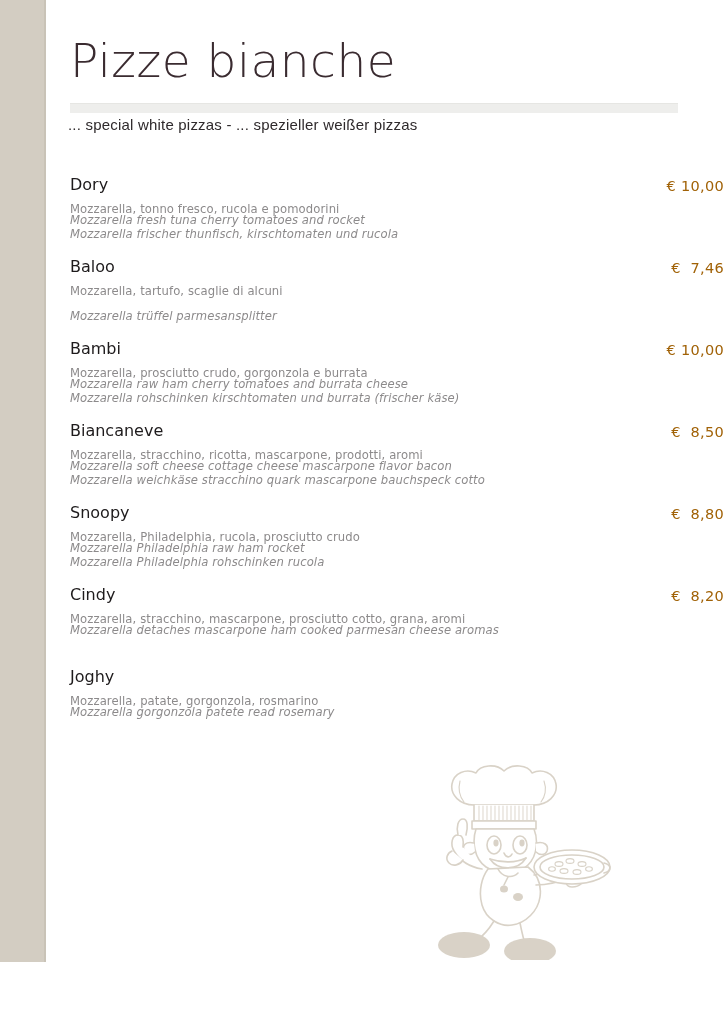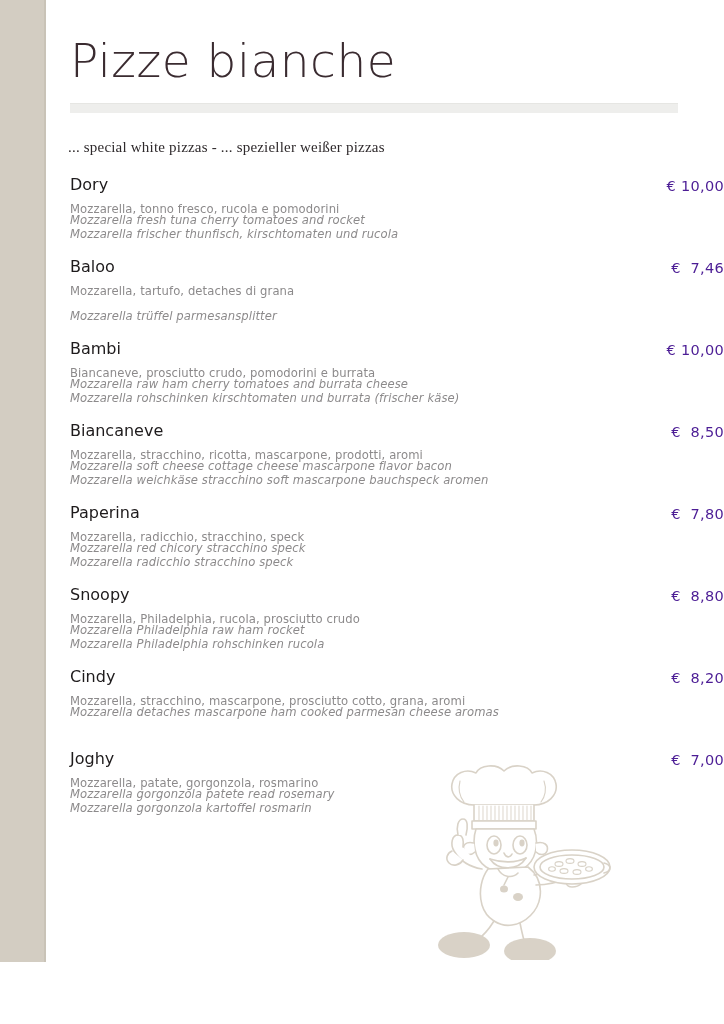--- a/index.html
+++ b/index.html
@@ -64,25 +64,25 @@
     left: 24px;
     top: 103px;
     width: 608px;
     height: 9px;
     background: #eeeeec;
     border-top: 1px solid #e6e6e3;
   }
   .subtitle {
     position: absolute;
     left: 22px;
-    top: 139px;
+    top: 116px;
     font-size: 15px;
     font-weight: 300;
     color: #2f2a2c;
-    font-family: Liberation Serif, serif;
+    font-family: Liberation Sans, sans-serif;
     letter-spacing: 0.2px;
     white-space: nowrap;
   }
 
   
   .menu {
     position: absolute;
     left: 0;
     top: 175px;
     width: 678px;
@@ -106,21 +106,21 @@
     letter-spacing: 0px;
     white-space: nowrap;
   }
   .item-price {
     position: absolute;
     right: 0px;
     top: 3px;
     width: 200px;
     text-align: right;
     font-size: 14.5px;
-    color: #4c1d95;
+    color: #a16207;
     font-family: "DejaVu Sans", sans-serif;
     letter-spacing: 0.3px;
     white-space: pre;
   }
   .desc {
     position: absolute;
     left: 24px;
     font-size: 11.6px;
     color: #8c8a8b;
     font-family: "DejaVu Sans", sans-serif;
@@ -177,49 +177,40 @@
           </div>
           <div class="desc it">Mozzarella, tonno fresco, rucola e pomodorini</div>
           <div class="desc en">Mozzarella fresh tuna cherry tomatoes and rocket</div>
           <div class="desc de">Mozzarella frischer thunfisch, kirschtomaten und  rucola</div>
         </div>
         <div class="menu-item">
           <div class="item-head">
             <div class="item-name">Baloo</div>
             <div class="item-price">€  7,46</div>
           </div>
-          <div class="desc it">Mozzarella, tartufo, detaches di grana</div>
+          <div class="desc it">Mozzarella, tartufo, scaglie di alcuni</div>
           <div class="desc de">Mozzarella trüffel parmesansplitter</div>
         </div>
         <div class="menu-item">
           <div class="item-head">
             <div class="item-name">Bambi</div>
             <div class="item-price">€ 10,00</div>
           </div>
-          <div class="desc it">Biancaneve, prosciutto crudo, pomodorini e burrata</div>
+          <div class="desc it">Mozzarella, prosciutto crudo, gorgonzola e burrata</div>
           <div class="desc en">Mozzarella raw ham cherry tomatoes and burrata cheese</div>
           <div class="desc de">Mozzarella rohschinken kirschtomaten und burrata (frischer käse)</div>
         </div>
         <div class="menu-item">
           <div class="item-head">
             <div class="item-name">Biancaneve</div>
             <div class="item-price">€  8,50</div>
           </div>
           <div class="desc it">Mozzarella, stracchino, ricotta, mascarpone, prodotti, aromi</div>
           <div class="desc en">Mozzarella soft cheese cottage cheese mascarpone flavor bacon</div>
-          <div class="desc de">Mozzarella weichkäse stracchino soft mascarpone bauchspeck aromen</div>
-        </div>
-        <div class="menu-item">
-          <div class="item-head">
-            <div class="item-name">Paperina</div>
-            <div class="item-price">€  7,80</div>
-          </div>
-          <div class="desc it">Mozzarella, radicchio, stracchino, speck</div>
-          <div class="desc en">Mozzarella red chicory stracchino speck</div>
-          <div class="desc de">Mozzarella radicchio stracchino speck</div>
+          <div class="desc de">Mozzarella weichkäse stracchino quark mascarpone bauchspeck cotto</div>
         </div>
         <div class="menu-item">
           <div class="item-head">
             <div class="item-name">Snoopy</div>
             <div class="item-price">€  8,80</div>
           </div>
           <div class="desc it">Mozzarella, Philadelphia, rucola, prosciutto crudo</div>
           <div class="desc en">Mozzarella Philadelphia raw ham rocket</div>
           <div class="desc de">Mozzarella Philadelphia rohschinken rucola</div>
         </div>
@@ -227,25 +218,23 @@
           <div class="item-head">
             <div class="item-name">Cindy</div>
             <div class="item-price">€  8,20</div>
           </div>
           <div class="desc it">Mozzarella, stracchino, mascarpone, prosciutto cotto, grana, aromi</div>
           <div class="desc en">Mozzarella detaches mascarpone ham cooked parmesan cheese aromas</div>
         </div>
         <div class="menu-item">
           <div class="item-head">
             <div class="item-name">Joghy</div>
-            <div class="item-price">€  7,00</div>
           </div>
           <div class="desc it">Mozzarella, patate, gorgonzola, rosmarino</div>
           <div class="desc en">Mozzarella gorgonzola patete read rosemary</div>
-          <div class="desc de">Mozzarella gorgonzola kartoffel rosmarin</div>
         </div>
       </div>
 
     <svg class="mascot" viewBox="0 0 200 195" xmlns="http://www.w3.org/2000/svg">
       <g fill="none" stroke="#d6cfc3" stroke-width="1.6" stroke-linecap="round" stroke-linejoin="round">
 
         <path d="M58 40 C44 40 34 30 36 19 C38 8 50 3 60 8 C64 0 80 -2 88 6 C96 -2 112 0 116 8 C126 3 138 8 140 19 C142 30 132 40 118 40 Z" fill="#ffffff"></path>
 
         <path d="M58 40 L58 56 L118 56 L118 40" fill="#ffffff"></path>
         <g stroke-width="1.1" stroke="#ded8cd">

